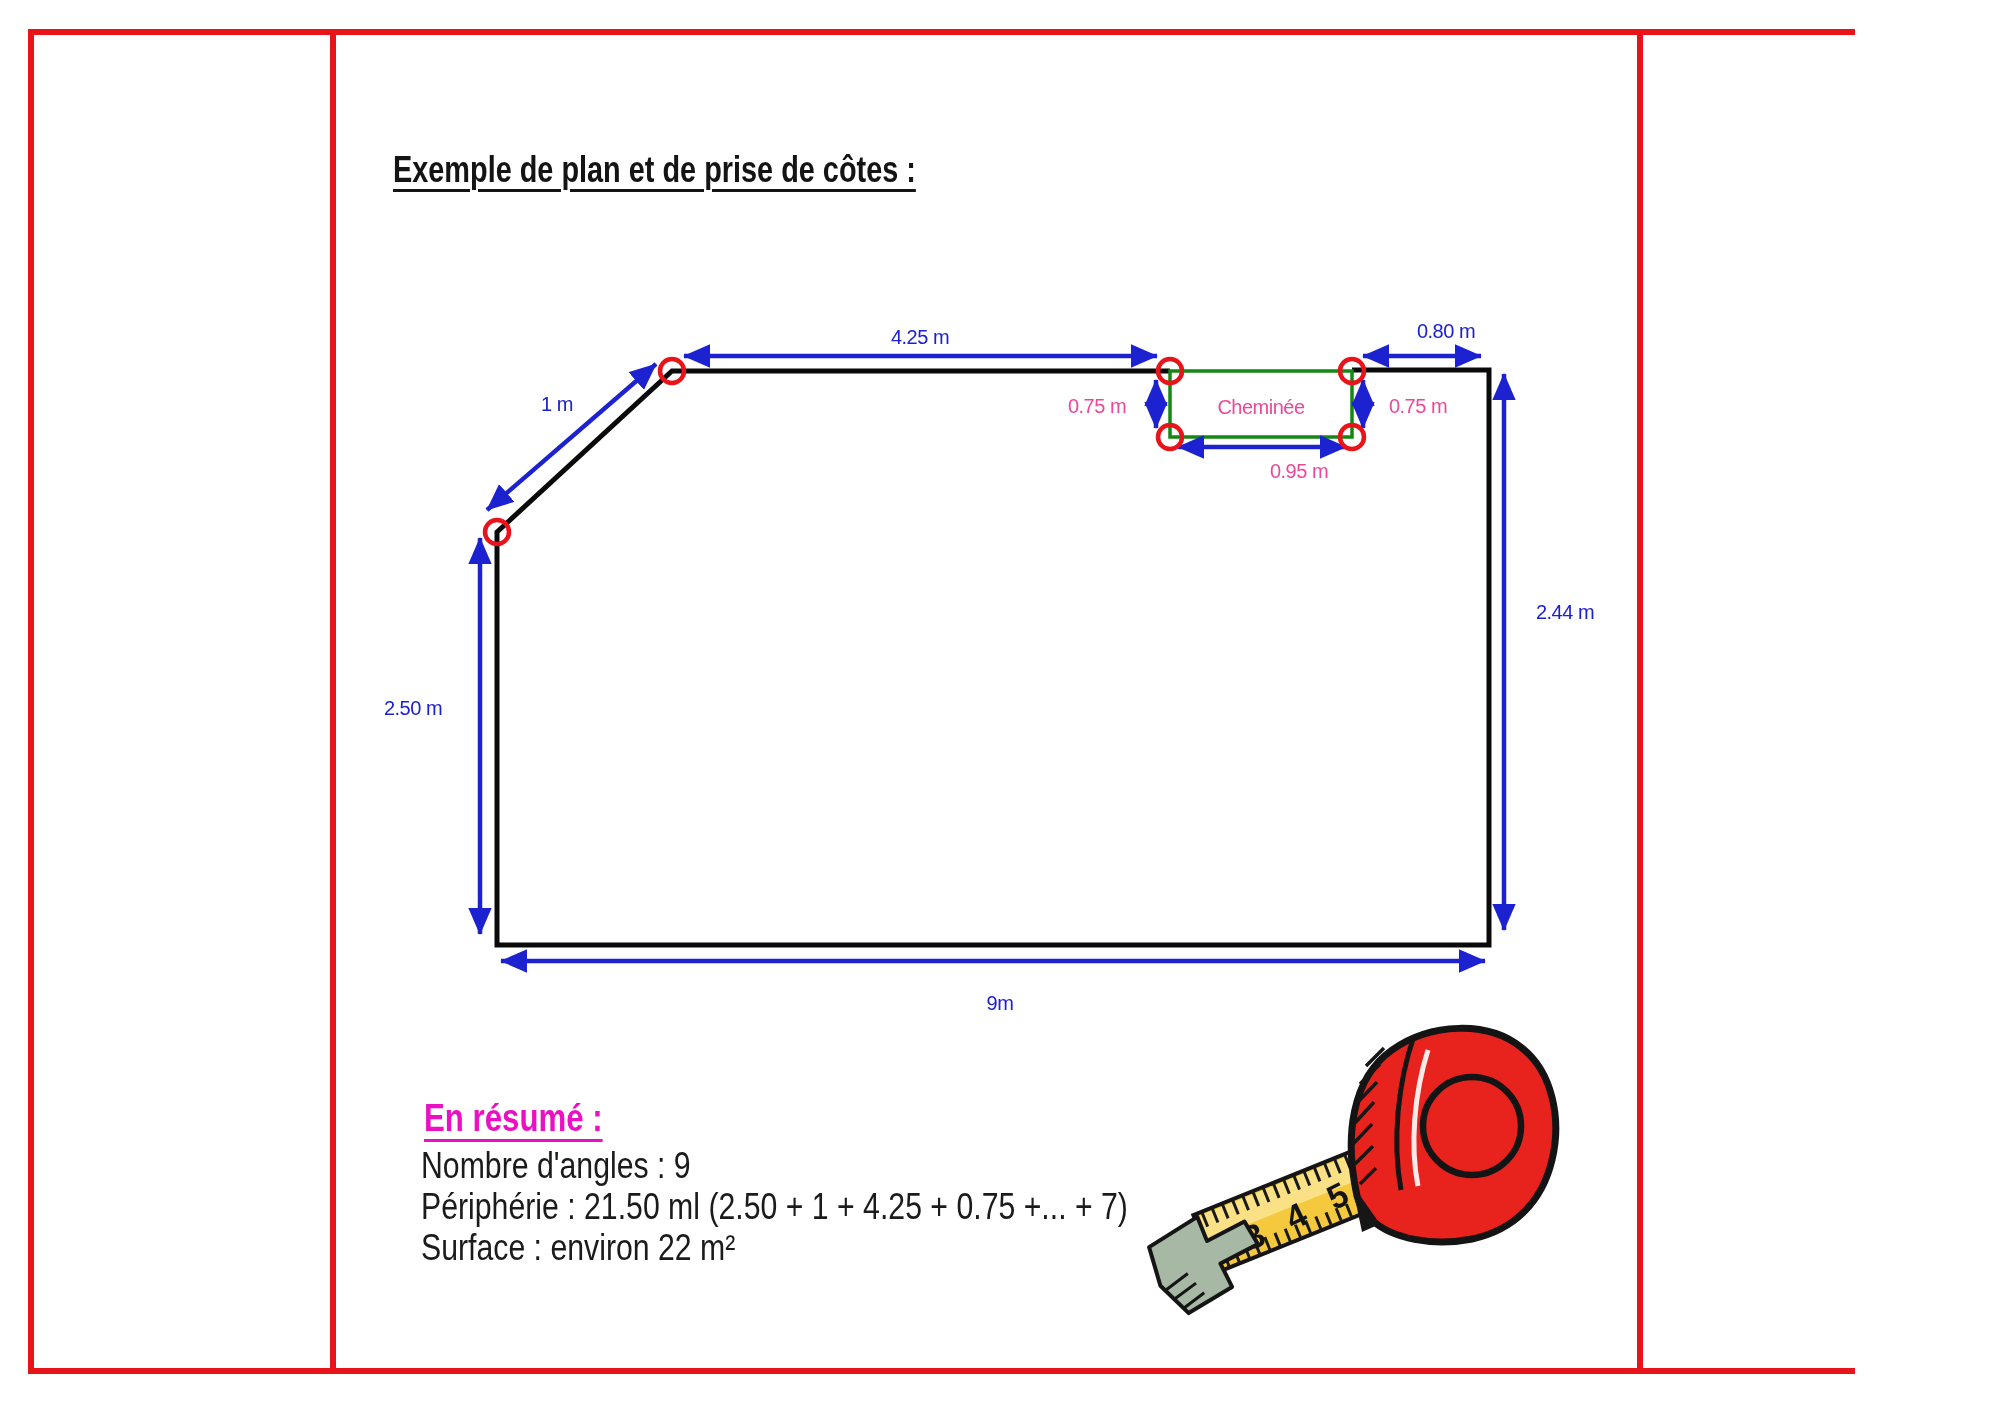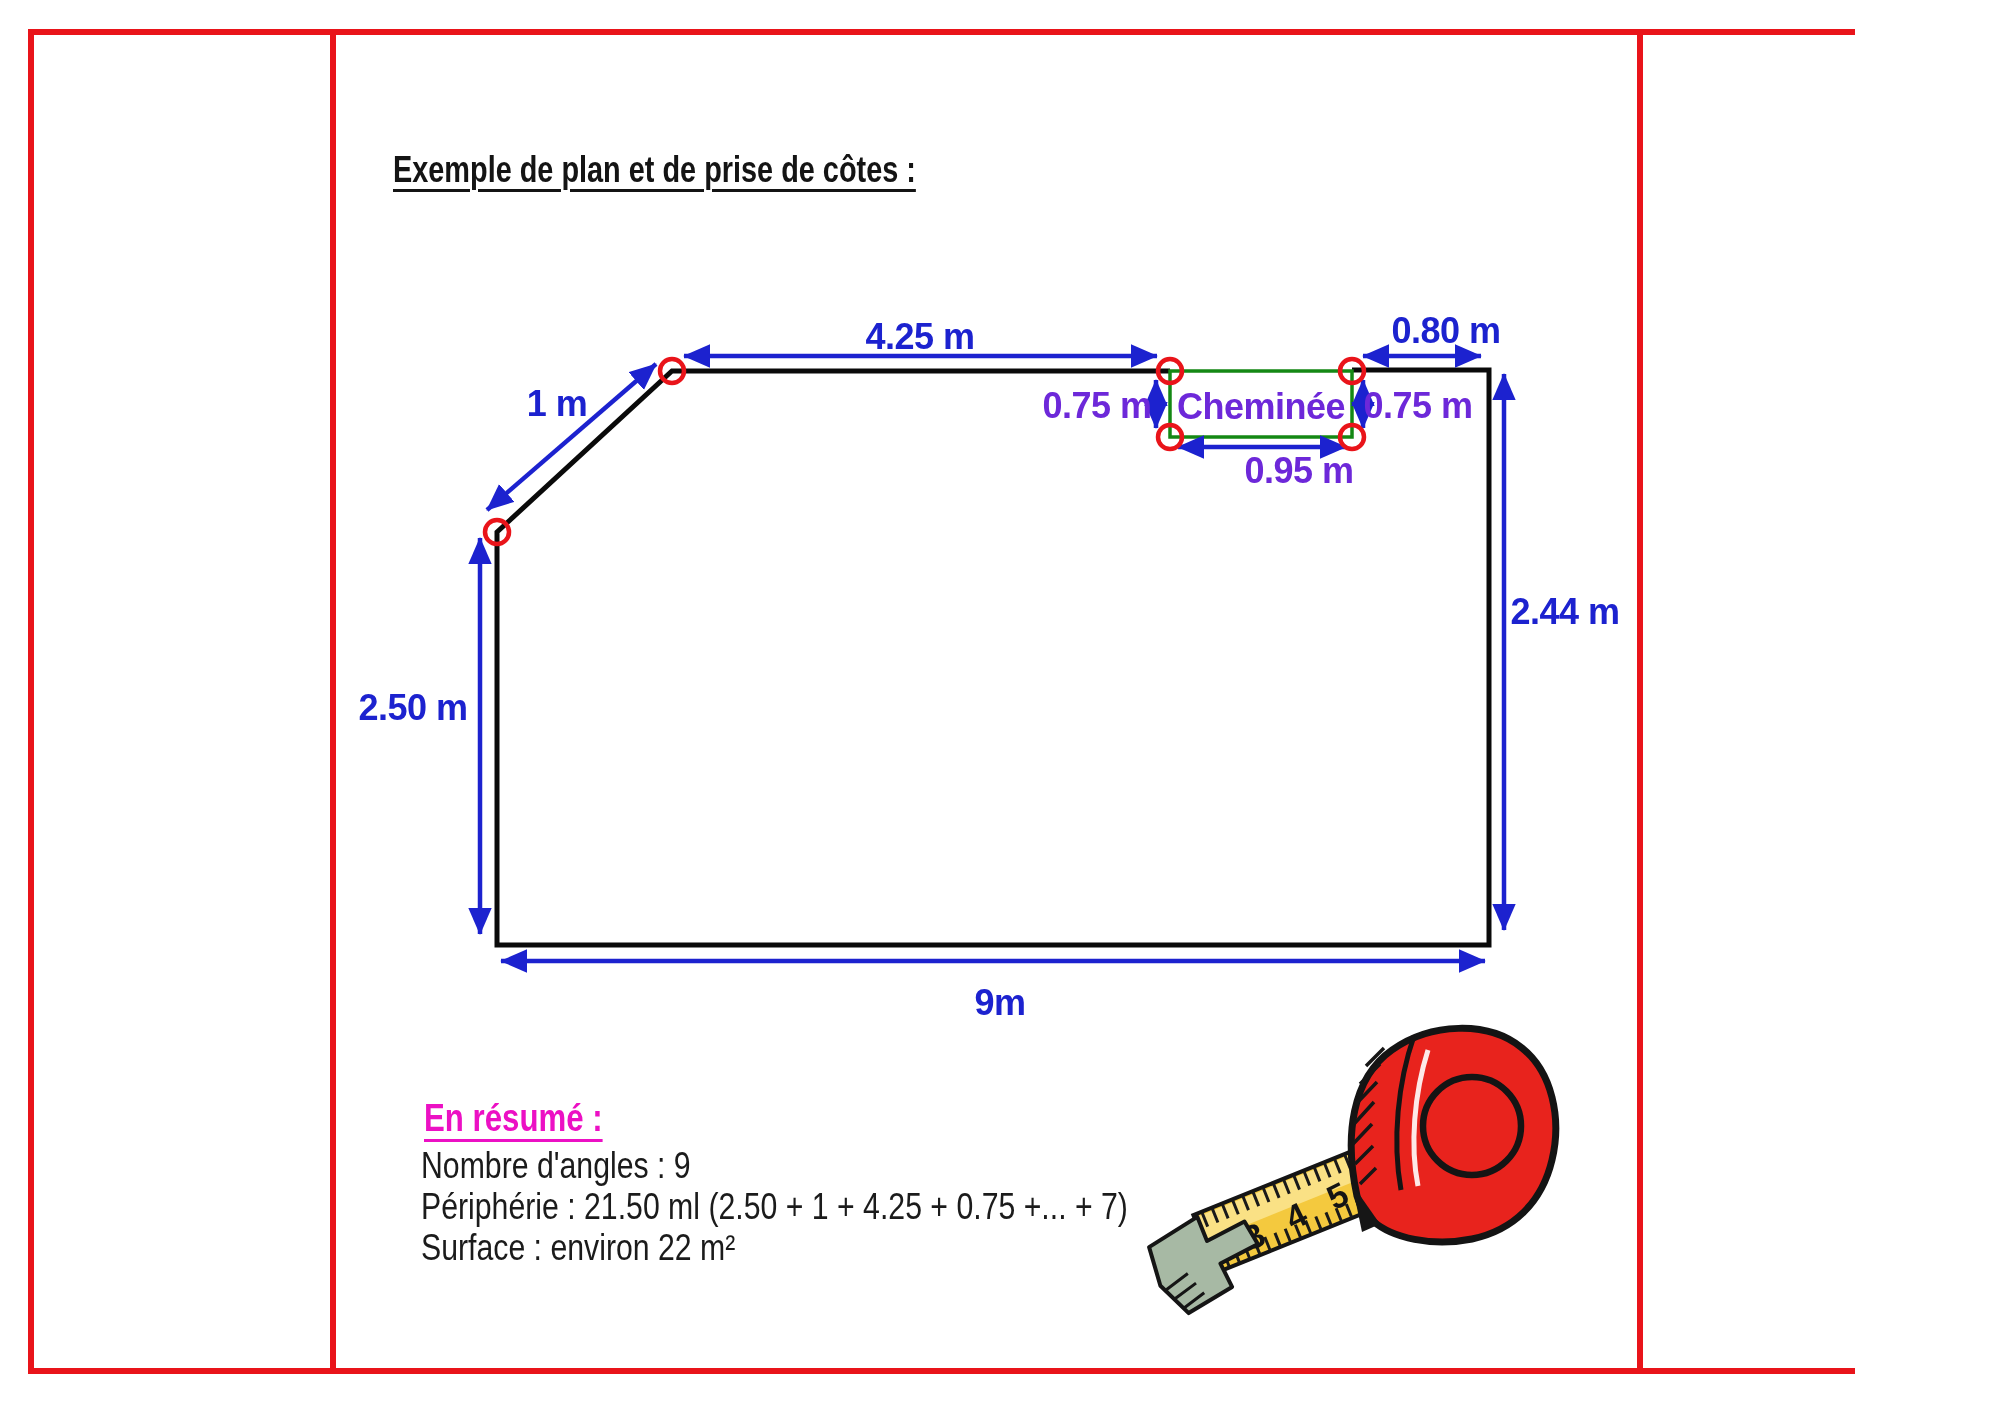--- a/index.html
+++ b/index.html
@@ -9,24 +9,24 @@
   }
   .frame-line{position:absolute;background:#e9141a;}
   .title{
     position:absolute;left:393px;top:149px;
     font-size:37px;font-weight:bold;color:#141414;
     text-decoration:underline;text-decoration-thickness:3px;text-underline-offset:7px;
     transform:scaleX(0.78);transform-origin:left top;white-space:nowrap;letter-spacing:0px;
   }
   .dim{
     position:absolute;transform:translate(-50%,-50%);
-    font-size:36px;font-weight:bold;white-space:nowrap;letter-spacing:-0.5px;text-align:right;
+    font-size:20px;font-weight:normal;white-space:nowrap;letter-spacing:-0.5px;text-align:right;
   }
   .dim.blue{color:#1c22cf;}
-  .dim.green{color:#6d28d9;}
+  .dim.green{color:#ec4899;}
   .plan-svg,.tape-svg{position:absolute;left:0;top:0;}
   .summary-heading{
     position:absolute;left:424px;top:1096px;
     font-size:39px;font-weight:bold;color:#ec10c4;
     text-decoration:underline;text-decoration-thickness:3px;text-underline-offset:8px;
     transform:scaleX(0.80);transform-origin:left top;white-space:nowrap;
   }
   .summary-lines{
     position:absolute;left:421px;top:1146px;
     font-size:36px;color:#1b1b1b;line-height:40px;

